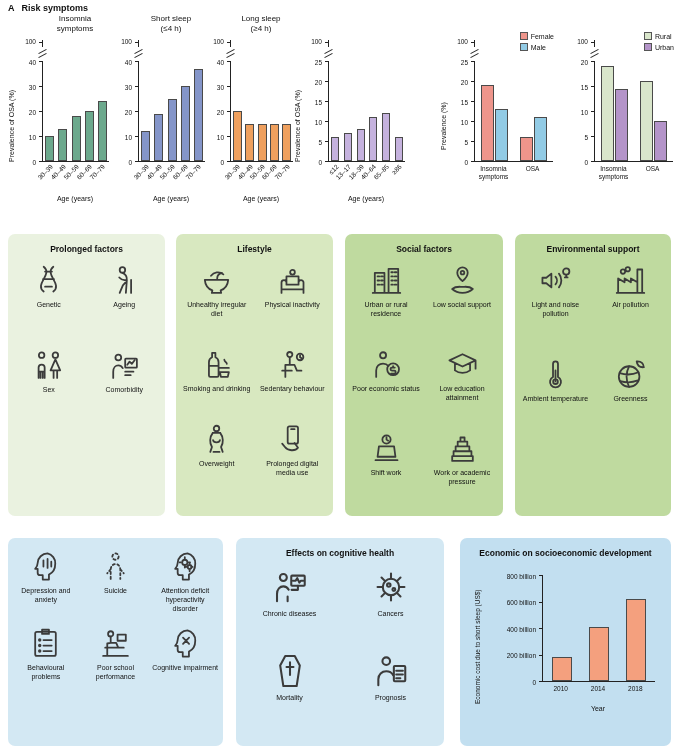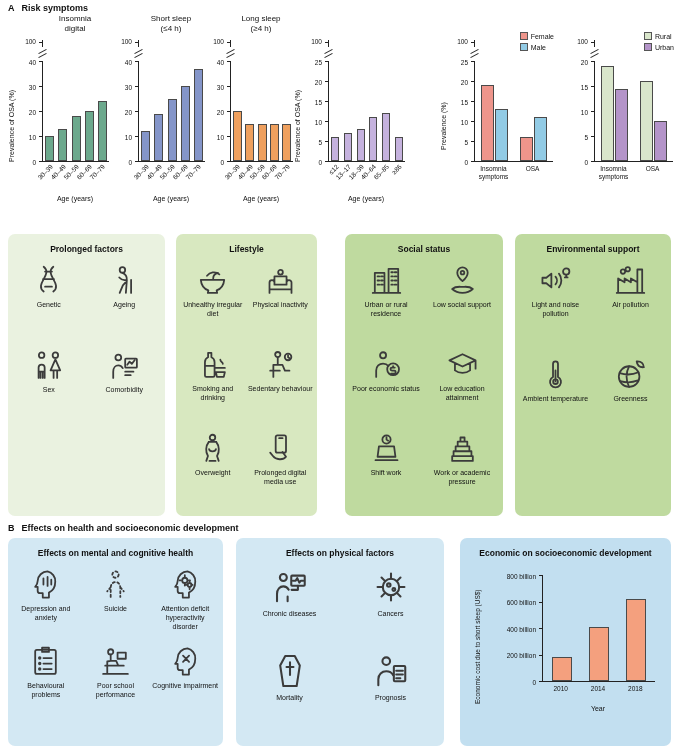--- a/index.html
+++ b/index.html
@@ -47,21 +47,21 @@
 <div class="page">
 
   <div class="panel-header" style="left:8px;top:3px">
     <span class="panel-letter">A</span><span class="panel-title">Risk symptoms</span>
   </div>
 
   <div id="charts-row">
     <div class="ylabel-v" style="left:6px;top:44px;height:136px">Prevalence of OSA (%)</div>
     <div class="chart" style="left:20px;width:92px">
         <div class="chart-title" style="height: 26px; margin-left: 22px; width: 66px;">Insomnia
-digital</div>
+symptoms</div>
         <div class="chart-area" style="height: 122px;">
           <div class="plot" style="left: 22px; bottom: 0px; width: 66px; height: 100px;">
             <div class="bar" style="left: 2.1px; width: 9px; height: 25px; background: rgb(108, 169, 141);"></div>
             <div class="bar" style="left: 15.3px; width: 9px; height: 32.5px; background: rgb(108, 169, 141);"></div>
             <div class="bar" style="left: 28.5px; width: 9px; height: 45px; background: rgb(108, 169, 141);"></div>
             <div class="bar" style="left: 41.7px; width: 9px; height: 50px; background: rgb(108, 169, 141);"></div>
             <div class="bar" style="left: 54.9px; width: 9px; height: 60px; background: rgb(108, 169, 141);"></div>
           </div>
           <div class="ytick-label" style="top: -2px; left: 0px; width: 16px;">100</div>
           <div class="ytick-mark" style="left: 19px; top: 2px;"></div>
@@ -325,21 +325,21 @@
                 <circle cx="7.5" cy="6.2" r="2.1"></circle>
                 <path d="M3.8 21v-4.5c0-2.8 1.7-4.6 3.7-4.6 1.4 0 2.5.8 3.2 2"></path>
                 <rect x="12.5" y="7" width="8.5" height="6.5" rx=".5"></rect>
                 <path d="M14 11.5l1.7-2.3 1.6 1.6 2.2-2.8M12.5 16.5h6M12.5 19h4"></path>
               </svg>
             </div>
             <div class="cell-label">Comorbidity</div>
           </div>
         </div>
     </div>
-    <div class="factor-box" style="left: 176px; width: 141px; background: rgb(216, 232, 192);">
+    <div class="factor-box" style="left: 176px; width: 157px; background: rgb(216, 232, 192);">
       <div class="box-title">Lifestyle</div>
       <div class="grid">
           <div class="cell">
             <div class="cell-icon">
               <svg viewBox="0 0 24 24" fill="none" stroke="#3b3b3b" stroke-width="1.3" stroke-linecap="round" stroke-linejoin="round">
                 <path d="M3.5 11.5h17c-.3 3.8-2.6 6.6-5.5 7.7l.4 1.8h-6.8l.4-1.8c-2.9-1.1-5.2-3.9-5.5-7.7zM8 8.5c2-2.5 6-3.5 9-1M12.5 10.5c0-2 1.5-3.5 3.5-4"></path>
               </svg>
             </div>
             <div class="cell-label">Unhealthy irregular diet</div>
           </div>
@@ -385,21 +385,21 @@
               <svg viewBox="0 0 24 24" fill="none" stroke="#3b3b3b" stroke-width="1.3" stroke-linecap="round" stroke-linejoin="round">
                 <rect x="8.5" y="2.5" width="7.5" height="12.5" rx="1.2"></rect>
                 <path d="M11 4.5h2.5M6.5 17.5l-2-2.5M6.5 17.5c2 2.8 7.5 3.2 9.5.5l-2.5-3.5"></path>
               </svg>
             </div>
             <div class="cell-label">Prolonged digital media use</div>
           </div>
         </div>
     </div>
     <div class="factor-box" style="left: 345px; width: 158px; background: rgb(191, 218, 159);">
-      <div class="box-title">Social status</div>
+      <div class="box-title">Social factors</div>
       <div class="grid">
           <div class="cell">
             <div class="cell-icon">
               <svg viewBox="0 0 24 24" fill="none" stroke="#3b3b3b" stroke-width="1.3" stroke-linecap="round" stroke-linejoin="round">
                 <path d="M3.5 21V6.5h7V21M13.5 21V3.5h7V21M2 21h20M5.5 9h1.2M8 9h1.2M5.5 12h1.2M8 12h1.2M5.5 15h1.2M8 15h1.2M15.5 6h1.2M18 6h1.2M15.5 9h1.2M18 9h1.2M15.5 12h1.2M18 12h1.2M15.5 15h1.2M18 15h1.2"></path>
               </svg>
             </div>
             <div class="cell-label">Urban or rural residence</div>
           </div>
           <div class="cell">
@@ -488,27 +488,23 @@
                 <circle cx="11" cy="13.5" r="7.5"></circle>
                 <path d="M4.2 11c4 1.3 9.6 1.1 13.6-.6M4.5 16.8c4 1.2 9 1 13-.5M11 6c-2.5 4.5-2.5 10.5 0 15M16.5 2.5c3.5-.3 5 1.7 5.2 4.2-3.5.3-5-1.7-5.2-4.2z"></path>
               </svg>
             </div>
             <div class="cell-label">Greenness</div>
           </div>
         </div>
     </div>
   </div>
 
-  <div class="panel-header" style="left:8px;top:523px">
-    <span class="panel-letter">B</span><span class="panel-title">Effects on health and socioeconomic development</span>
-  </div>
 
   <div id="effects-row">
     <div class="factor-box" style="left: 8px; width: 215px; background: rgb(211, 232, 243);">
-      <div class="box-title">Effects on mental and cognitive health</div>
       <div class="grid cols-3 tight">
           <div class="cell">
             <div class="cell-icon">
               <svg viewBox="0 0 24 24" fill="none" stroke="#3b3b3b" stroke-width="1.3" stroke-linecap="round" stroke-linejoin="round">
                 <path d="M13.5 2.5a7.2 7.2 0 00-7.2 7c0 2-.8 3-1.8 4.2h1.8v2.8c0 1 .8 1.8 1.8 1.8h1.9v3.2h4.5v-3.6c2.8-1.2 4.6-3.4 4.6-8a7.2 7.2 0 00-5.6-7.4z"></path>
                 <path d="M10.5 7.5v4.5M13.5 6.5v6.5M16.2 8.5v3.5"></path>
               </svg>
             </div>
             <div class="cell-label">Depression and anxiety</div>
           </div>
@@ -561,21 +557,21 @@
               <svg viewBox="0 0 24 24" fill="none" stroke="#3b3b3b" stroke-width="1.3" stroke-linecap="round" stroke-linejoin="round">
                 <path d="M13.5 2.5a7.2 7.2 0 00-7.2 7c0 2-.8 3-1.8 4.2h1.8v2.8c0 1 .8 1.8 1.8 1.8h1.9v3.2h4.5v-3.6c2.8-1.2 4.6-3.4 4.6-8a7.2 7.2 0 00-5.6-7.4z"></path>
                 <path d="M10.2 7.8l4.4 4.4M14.6 7.8l-4.4 4.4"></path>
               </svg>
             </div>
             <div class="cell-label">Cognitive impairment</div>
           </div>
         </div>
     </div>
     <div class="factor-box" style="left: 236px; width: 208px; background: rgb(211, 232, 243);">
-      <div class="box-title">Effects on physical factors</div>
+      <div class="box-title">Effects on cognitive health</div>
       <div class="grid big sparse2">
           <div class="cell">
             <div class="cell-icon">
               <svg viewBox="0 0 24 24" fill="none" stroke="#3b3b3b" stroke-width="1.3" stroke-linecap="round" stroke-linejoin="round">
                 <circle cx="7.8" cy="6" r="2.2"></circle>
                 <path d="M3.8 21v-4.6c0-2.9 1.8-4.8 4-4.8 1.5 0 2.7.8 3.4 2.1M10.5 21v-3"></path>
                 <rect x="12.8" y="4.8" width="8.5" height="6.4" rx=".5"></rect>
                 <path d="M13.8 8h1.8l1-1.6 1.3 2.8 1-1.2h1.6M17 11.2v2.6h-4"></path>
               </svg>
             </div>

